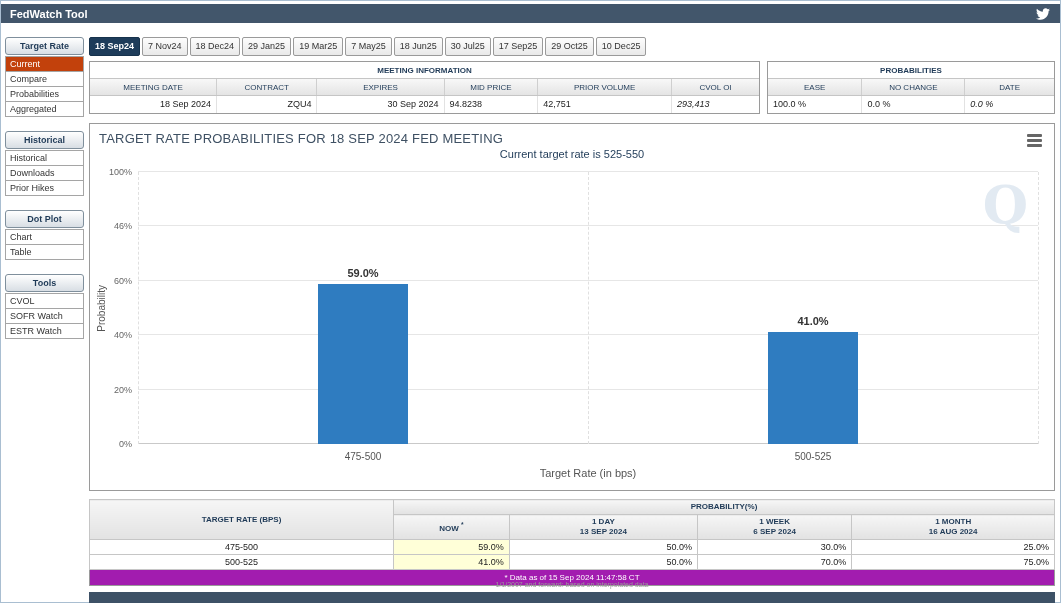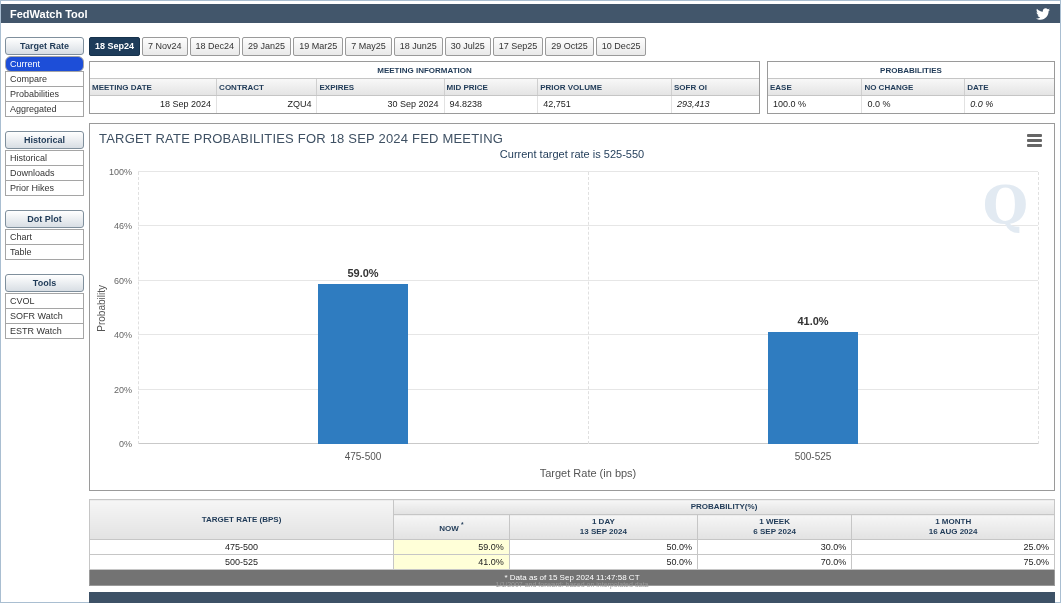--- a/index.html
+++ b/index.html
@@ -14,37 +14,37 @@
   .twitter { width: 15px; height: 15px; cursor: pointer; display: flex; align-items: center; }
 
   
   .sidebar { position: absolute; top: 36px; left: 4px; width: 79px; }
   .side-header { margin-top: 14px; margin-bottom: 2px; border: 1px solid #7f8f9c; border-radius: 3px;
     background: linear-gradient(#ffffff, #d8dee4); color: #1f3a57; font-size: 9px; font-weight: bold;
     text-align: center; padding: 3px 0; }
   .side-header:first-child { margin-top: 0; }
   .side-item { border: 1px solid #a5a5a5; margin-top: -1px; background: #fff; font-size: 9px;
     color: #333; padding: 2px 4px; cursor: pointer; }
-  .side-item.selected { background: #1d4ed8; color: #fff; border-radius: 6px; }
+  .side-item.selected { background: #c2410c; color: #fff; }
 
   
   .tabs { position: absolute; top: 36px; left: 88px; display: flex; gap: 2px; }
   .tab { border: 1px solid #9a9a9a; border-radius: 2px; background: linear-gradient(#fdfdfd, #e9e9e9);
     color: #333; font-size: 9px; padding: 3px 5px 4px; white-space: nowrap; cursor: pointer; }
   .tab.selected { background: #1e3c5a; color: #fff; font-weight: bold; border-color: #16324c; }
 
   
   .info-row { position: absolute; top: 60px; left: 88px; right: 5px; display: flex; gap: 7px; }
   .panel { border: 1px solid #9a9a9a; background: #fff; }
   .meeting-panel { flex: 1 1 auto; }
   .prob-panel { flex: 0 0 288px; }
   .panel-title { font-size: 8px; font-weight: bold; color: #1f3a57; text-align: center;
     padding: 4px 0 3px; border-bottom: 1px solid #c5c5c5; }
   .hdr-row { display: flex; background: linear-gradient(#f8f8f8, #e4e4e4); border-bottom: 1px solid #c5c5c5; }
-  .hdr-cell { font-size: 8px; font-weight: bold; color: #1f3a57; text-align: left;
+  .hdr-cell { font-size: 8px; font-weight: normal; color: #1f3a57; text-align: center;
     padding: 4px 2px 3px; border-right: 1px solid #cfcfcf; }
   .hdr-cell:last-child { border-right: none; }
   .val-row { display: flex; }
   .val-cell { font-size: 9px; color: #222; padding: 3px 5px 4px; border-right: 1px solid #e2e2e2; }
   .val-cell:last-child { border-right: none; font-style: italic; }
   .c { text-align: right; } .r { text-align: left; }
   .w1{width:19%} .w2{width:15%} .w3{width:19%} .w4{width:14%} .w5{width:20%} .w6{width:13%}
   .p1{width:33%} .p2{width:36%} .p3{width:31%}
 
   
@@ -82,21 +82,21 @@
   
   .prob-table-wrap { position: absolute; top: 498px; left: 88px; right: 5px; }
   table { width: 100%; border-collapse: collapse; border: 1px solid #9a9a9a; table-layout: fixed; }
   th, td { border: 1px solid #c6c6c6; vertical-align: middle; }
   th { background: linear-gradient(#f6f6f6, #e2e2e2); font-size: 8px; color: #1f3a57;
     padding: 2px 3px; font-weight: bold; text-align: center; line-height: 1.25; }
   td { font-size: 9px; color: #222; padding: 2px 5px; background: #fff; }
   td.rate { text-align: center; }
   td.num { text-align: right; }
   td.now { background: #ffffd8; }
-  tr.footrow td { background: #737373; color: #fff; font-size: 8px; text-align: center;
+  tr.footrow td { background: #a21caf; color: #fff; font-size: 8px; text-align: center;
     padding: 3px; border-color: #9a9a9a; }
 
   .tiny-note { position: absolute; top: 580px; left: 88px; right: 5px; text-align: center;
     font-size: 7px; color: #9a9a9a; }
   .bottom-bar { position: absolute; top: 591px; left: 88px; right: 5px; height: 12px; background: #3d5166; }
 </style>
 </head>
 <body>
 
 <div class="app">
@@ -148,21 +148,21 @@
 
   <div class="info-row">
     <div class="panel meeting-panel">
       <div class="panel-title">MEETING INFORMATION</div>
       <div class="hdr-row">
         <div class="hdr-cell w1">MEETING DATE</div>
         <div class="hdr-cell w2">CONTRACT</div>
         <div class="hdr-cell w3">EXPIRES</div>
         <div class="hdr-cell w4">MID PRICE</div>
         <div class="hdr-cell w5">PRIOR VOLUME</div>
-        <div class="hdr-cell w6">SOFR OI</div>
+        <div class="hdr-cell w6">CVOL OI</div>
       </div>
       <div class="val-row">
         <div class="val-cell w1 c">18 Sep 2024</div>
         <div class="val-cell w2 c">ZQU4</div>
         <div class="val-cell w3 c">30 Sep 2024</div>
         <div class="val-cell w4 r">94.8238</div>
         <div class="val-cell w5 r">42,751</div>
         <div class="val-cell w6 r">293,413</div>
       </div>
     </div>

